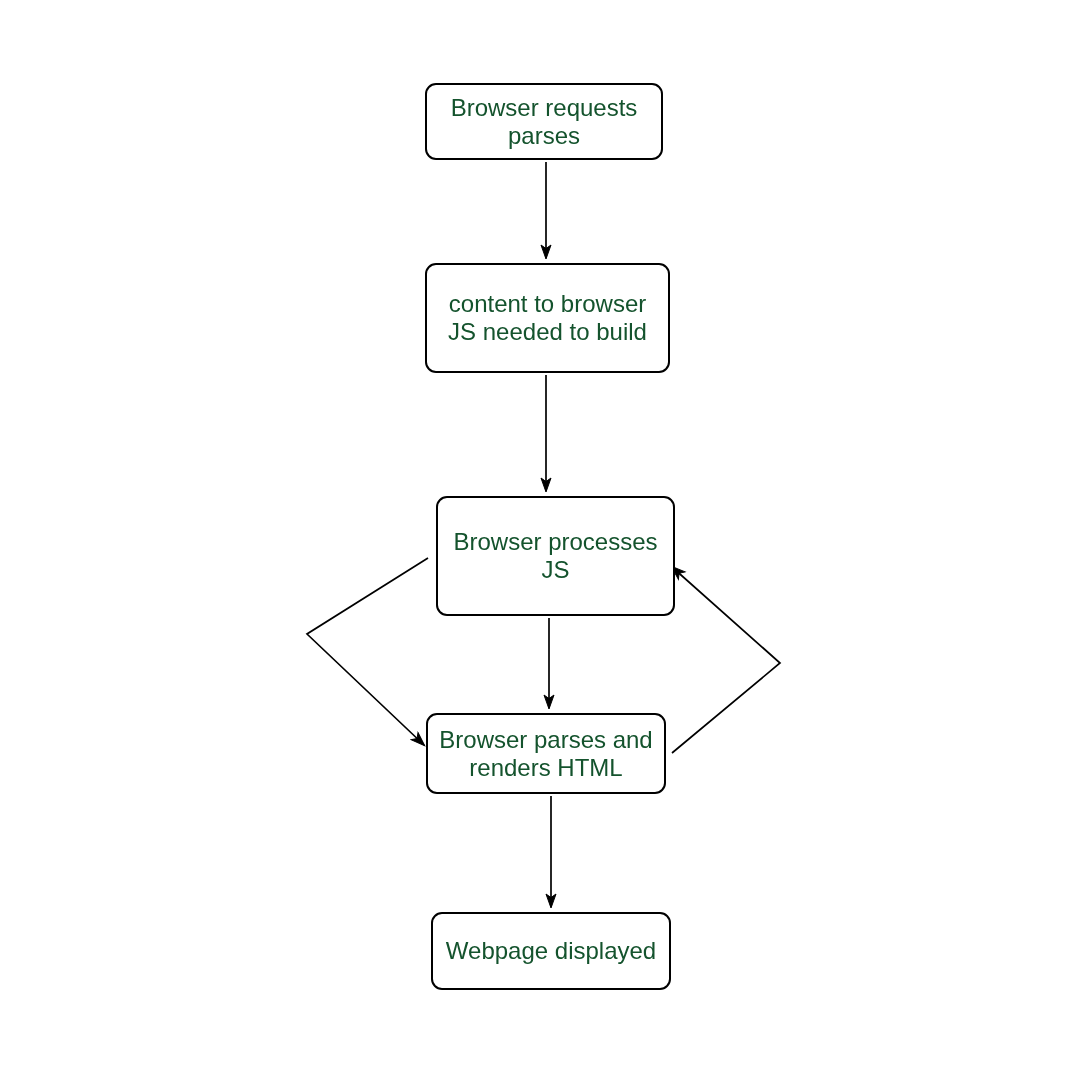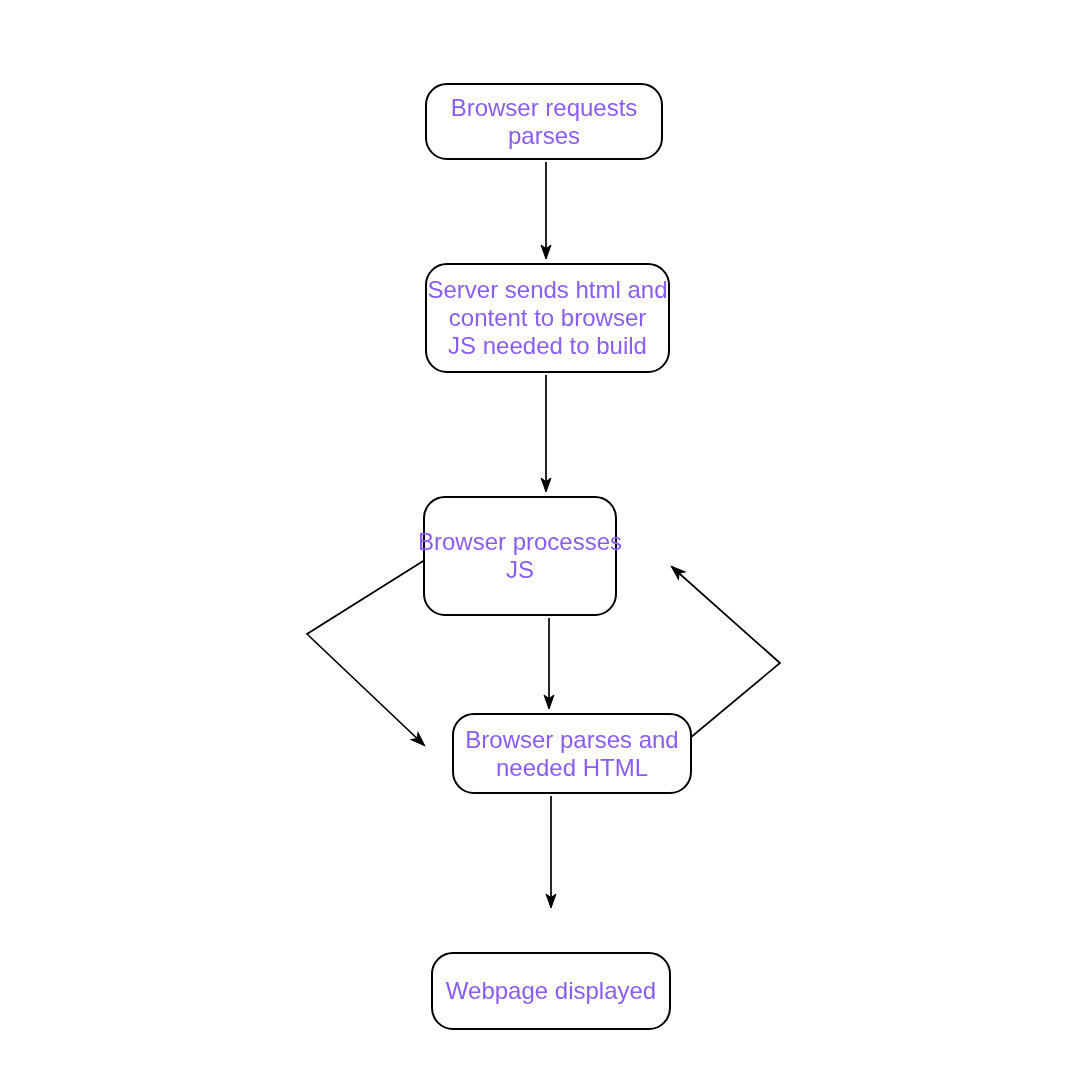--- a/index.html
+++ b/index.html
@@ -27,38 +27,38 @@
   .edge {
     fill: none;
     stroke: #000000;
     stroke-width: 1.7;
   }
   .node {
     position: absolute;
     box-sizing: border-box;
     background: #ffffff;
     border: 2px solid #000000;
-    border-radius: 22px;
+    border-radius: 11px;
     display: flex;
     flex-direction: column;
     align-items: center;
     justify-content: center;
     text-align: center;
-    color: #8b5cf6;
+    color: #14532d;
     font-size: 24px;
     line-height: 28px;
   }
   .node .line {
     white-space: nowrap;
   }
   .n-request { left: 425px; top:  83px; width: 238px; height:  77px; }
   .n-server  { left: 425px; top: 263px; width: 245px; height: 110px; }
-  .n-process { left: 423px; top: 496px; width: 194px; height: 120px; }
-  .n-parse   { left: 452px; top: 713px; width: 240px; height:  81px; }
-  .n-display { left: 431px; top: 912px; width: 240px; height:  78px; margin-top: 40px; }
+  .n-process { left: 436px; top: 496px; width: 239px; height: 120px; }
+  .n-parse   { left: 426px; top: 713px; width: 240px; height:  81px; }
+  .n-display { left: 431px; top: 912px; width: 240px; height:  78px; }
 </style>
 </head>
 <body>
 
 <div class="stage">
 
   <svg class="edges" viewBox="0 0 1080 1080" xmlns="http://www.w3.org/2000/svg">
     <defs>
       <marker id="arrow" markerUnits="userSpaceOnUse" markerWidth="18" markerHeight="14" refX="14" refY="6" orient="auto">
         <path d="M1 1 L15 6 L1 11 L4.5 6 Z" fill="#000000" stroke="#000000" stroke-width="1"></path>
@@ -77,32 +77,31 @@
 
     <path class="edge" d="M672 753 L780 663 L672 567" marker-end="url(#arrow)"></path>
   </svg>
 
   <div class="node n-request">
     <div class="line">Browser requests</div>
     <div class="line">parses</div>
   </div>
 
   <div class="node n-server">
-    <div class="line">Server sends html and</div>
     <div class="line">content to browser</div>
     <div class="line">JS needed to build</div>
   </div>
 
   <div class="node n-process">
     <div class="line">Browser processes</div>
     <div class="line">JS</div>
   </div>
 
   <div class="node n-parse">
     <div class="line">Browser parses and</div>
-    <div class="line">needed HTML</div>
+    <div class="line">renders HTML</div>
   </div>
 
   <div class="node n-display">
     <div class="line">Webpage displayed</div>
   </div>
 
 </div>
 
 </body></html>

